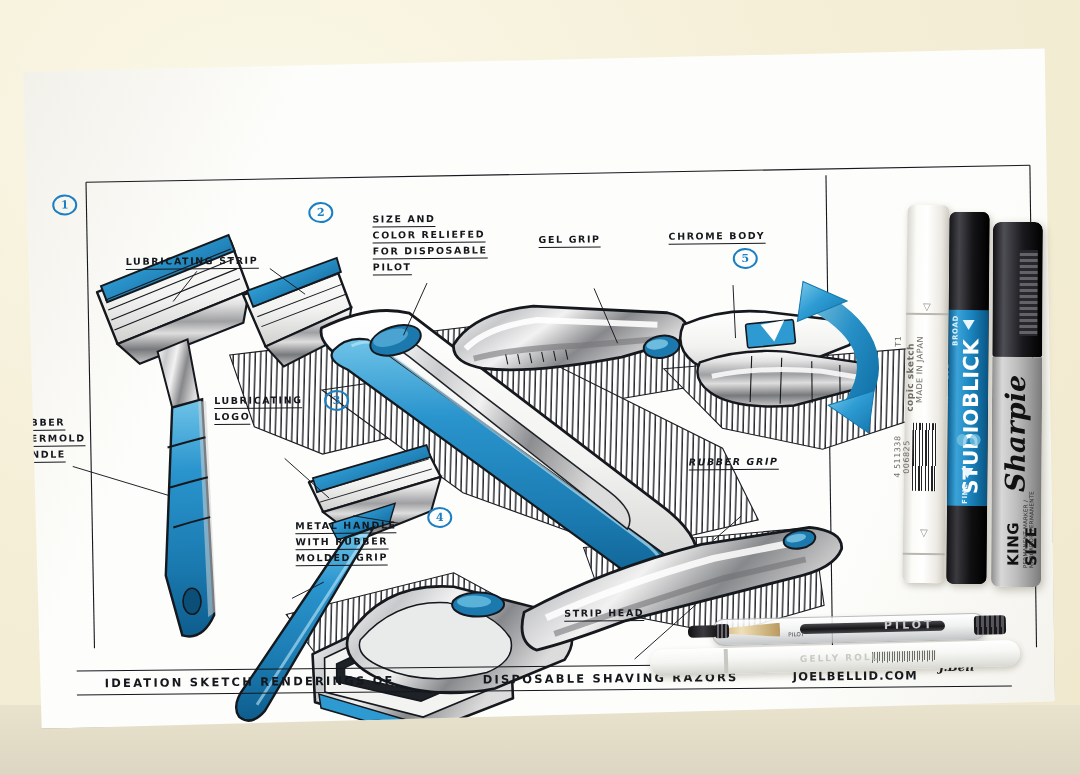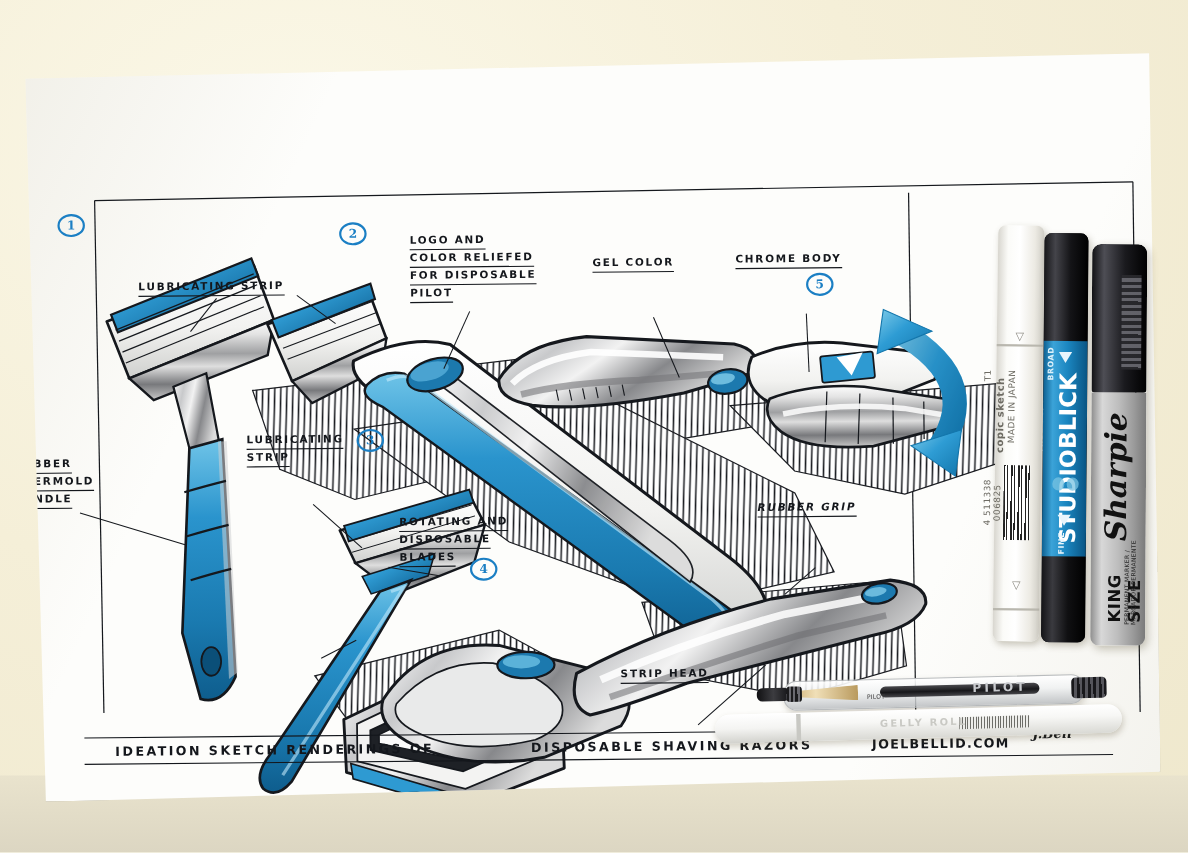--- a/index.html
+++ b/index.html
@@ -314,45 +314,45 @@
       <span>LUBRICATING   STRIP</span>
     </div>
 
     <div class="lbl" style="left:-10px;top:358px;">
       <span>RUBBER</span>
       <span>OVERMOLD</span>
       <span>HANDLE</span>
     </div>
 
     <div class="lbl" style="left:352px;top:158px;">
-      <span>LOGO AND</span>
+      <span>SIZE AND</span>
       <span>COLOR RELIEFED</span>
       <span>FOR DISPOSABLE</span>
       <span>PILOT</span>
     </div>
 
     <div class="lbl" style="left:518px;top:180px;">
-      <span>GEL  COLOR</span>
+      <span>GEL  GRIP</span>
     </div>
 
     <div class="lbl" style="left:648px;top:178px;">
       <span>CHROME  BODY</span>
     </div>
 
-    <div class="lbl" style="left:202px;top:338px;">
+    <div class="lbl" style="left:192px;top:338px;">
       <span>LUBRICATING</span>
-      <span>STRIP</span>
-    </div>
-
-    <div class="lbl" style="left:340px;top:414px;">
-      <span>ROTATING AND</span>
-      <span>DISPOSABLE</span>
-      <span>BLADES</span>
-    </div>
-
+      <span>LOGO</span>
+    </div>
+
+
+    <div class="lbl" style="left:272px;top:464px;">
+      <span>METAL  HANDLE</span>
+      <span>WITH RUBBER</span>
+      <span>MOLDED GRIP</span>
+    </div>
 
     <div class="lbl" style="left:666px;top:404px;font-style:italic;">
       <span>RUBBER  GRIP</span>
     </div>
 
     <div class="lbl" style="left:540px;top:554px;">
       <span>STRIP  HEAD</span>
     </div>
 
     

